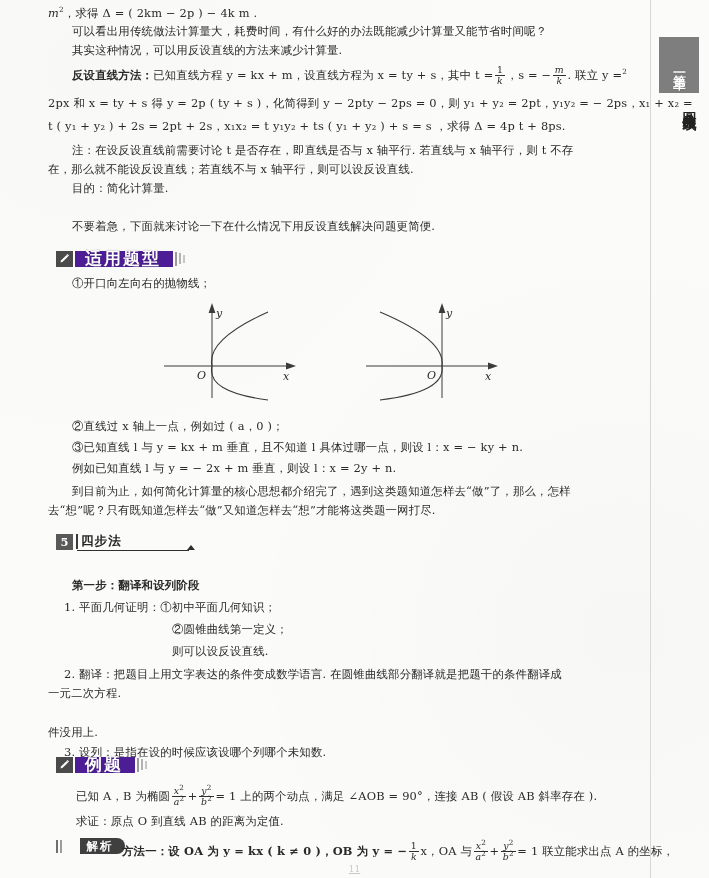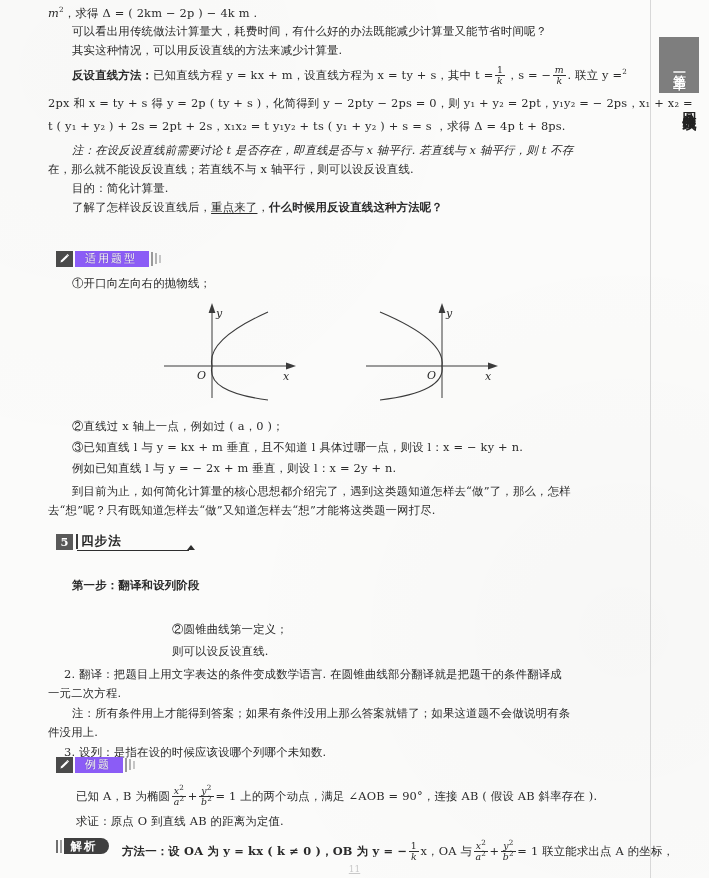--- a/index.html
+++ b/index.html
@@ -78,27 +78,27 @@
     width: 17px; height: 16px;
     background: #4a4a4a;
     display: inline-flex;
     align-items: center;
     justify-content: center;
     margin-right: 2px;
   }
   .sec-pencil svg { display:block; }
   .sec-band {
     height: 16px;
-    background: #8b5cf6;
+    background: #4c1d95;
     display: flex;
     align-items: center;
     padding: 0 12px 0 10px;
     color: #ffffff;
-    font-size: 11px;
-    font-weight: normal;
+    font-size: 17px;
+    font-weight: bold;
     letter-spacing: 2px;
     text-shadow: 0 0 1px rgba(0,0,0,0.45);
   }
   .sec-bars {
     margin-left: 2px;
     height: 16px;
     display: flex;
     gap: 2px;
     align-items: center;
   }
@@ -133,21 +133,21 @@
   }
   .num-tri {
     position: absolute; left: 131px; top: 11px;
     width: 0; height: 0;
     border-left: 4px solid transparent;
     border-right: 4px solid transparent;
     border-bottom: 5px solid #2e2e2e;
   }
 
   
-  .badge-wrap { position: absolute; display: flex; align-items: center; }
+  .badge-wrap { position: absolute; display: flex; align-items: center; gap: 16px; }
   .badge-bars { display: flex; gap: 1.5px; margin-right: 2px; }
   .badge-bars i { display:block; width:2px; height:13px; background:#6f6f6f; }
   .badge-bars i:nth-child(2){ background:#9d9d9d; }
   .analysis-badge {
     background: #3f3f3f;
     color: #fff;
     font-size: 11.5px;
     font-weight: bold;
     letter-spacing: 2px;
     padding: 1px 11px 1px 7px;
@@ -217,28 +217,26 @@
 
   <div class="line" style="left:72px; top:24px;">可以看出用传统做法计算量大，耗费时间，有什么好的办法既能减少计算量又能节省时间呢？</div>
   <div class="line" style="left:72px; top:43px;">其实这种情况，可以用反设直线的方法来减少计算量.</div>
 
   <div class="line" style="left:72px; top:65px;">
     <span class="bold">反设直线方法：</span><span>已知直线方程 y = kx + m，设直线方程为 x = ty + s，其中 t =</span><span class="frac"><span class="n">1</span><span class="d mi">k</span></span><span>，s = −</span><span class="frac"><span class="n mi">m</span><span class="d mi">k</span></span><span>. 联立 y =</span><sup class="s">2</sup>
   </div>
 
   <div class="line" style="left:48px; top:96px;">2px 和 x = ty + s 得 y = 2p ( ty + s )，化简得到 y − 2pty − 2ps = 0，则 y₁ + y₂ = 2pt，y₁y₂ = − 2ps，x₁ + x₂ =</div>
   <div class="line" style="left:48px; top:119px;">t ( y₁ + y₂ ) + 2s = 2pt + 2s，x₁x₂ = t y₁y₂ + ts ( y₁ + y₂ ) + s = s ，求得 Δ = 4p t + 8ps.</div>
-  <div class="line" style="left:72px; top:143px;font-style:italic;">注：在设反设直线前需要讨论 t 是否存在，即直线是否与 x 轴平行. 若直线与 x 轴平行，则 t 不存</div>
+  <div class="line" style="left:72px; top:143px;">注：在设反设直线前需要讨论 t 是否存在，即直线是否与 x 轴平行. 若直线与 x 轴平行，则 t 不存</div>
   <div class="line" style="left:48px; top:162px;">在，那么就不能设反设直线；若直线不与 x 轴平行，则可以设反设直线.</div>
   <div class="line" style="left:72px; top:181px;">目的：简化计算量.</div>
 
-  <div class="line" style="left:72px; top:200px;">
-    <span>了解了怎样设反设直线后，</span><span class="u">重点来了</span><span>，</span><span class="bold">什么时候用反设直线这种方法呢？</span>
-  </div>
-
+
+  <div class="line" style="left:72px; top:219px;">不要着急，下面就来讨论一下在什么情况下用反设直线解决问题更简便.</div>
 
   <div class="sec-head" style="left:56px; top:250px;">
     <span class="sec-pencil">
       <svg width="13" height="13" viewBox="0 0 13 13" aria-hidden="true">
         <path d="M2.4 10.6 L3.2 8.3 L8.6 2.9 L10.1 4.4 L4.7 9.8 Z" fill="#ffffff"></path>
         <path d="M9.1 2.4 L10.6 3.9" stroke="#ffffff" stroke-width="1.3" fill="none"></path>
       </svg>
     </span>
     <span class="sec-band">适用题型</span>
     <span class="sec-bars">
@@ -288,25 +286,25 @@
 
   <div class="num-head" style="left:56px; top:534px; width:150px;">
     <span class="num-box">5</span>
     <span class="num-tick"></span>
     <span class="num-title">四步法</span>
     <span class="num-rule"></span>
     <span class="num-tri"></span>
   </div>
 
   <div class="line bold" style="left:72px; top:578px;">第一步：翻译和设列阶段</div>
+  <div class="line" style="left:64px; top:600px;">1. 平面几何证明：①初中平面几何知识；</div>
   <div class="line" style="left:172px; top:622px;">②圆锥曲线第一定义；</div>
   <div class="line" style="left:172px; top:644px;">则可以设反设直线.</div>
   <div class="line" style="left:64px; top:667px;">2. 翻译：把题目上用文字表达的条件变成数学语言. 在圆锥曲线部分翻译就是把题干的条件翻译成</div>
   <div class="line" style="left:48px; top:686px;">一元二次方程.</div>
-  <div class="line" style="left:72px; top:706px;">注：所有条件用上才能得到答案；如果有条件没用上那么答案就错了；如果这道题不会做说明有条</div>
   <div class="line" style="left:48px; top:725px;">件没用上.</div>
   <div class="line" style="left:64px; top:745px;">3. 设列：是指在设的时候应该设哪个列哪个未知数.</div>
 
   <div class="sec-head" style="left:56px; top:756px;">
     <span class="sec-pencil">
       <svg width="13" height="13" viewBox="0 0 13 13" aria-hidden="true">
         <path d="M2.4 10.6 L3.2 8.3 L8.6 2.9 L10.1 4.4 L4.7 9.8 Z" fill="#ffffff"></path>
         <path d="M9.1 2.4 L10.6 3.9" stroke="#ffffff" stroke-width="1.3" fill="none"></path>
       </svg>
     </span>

